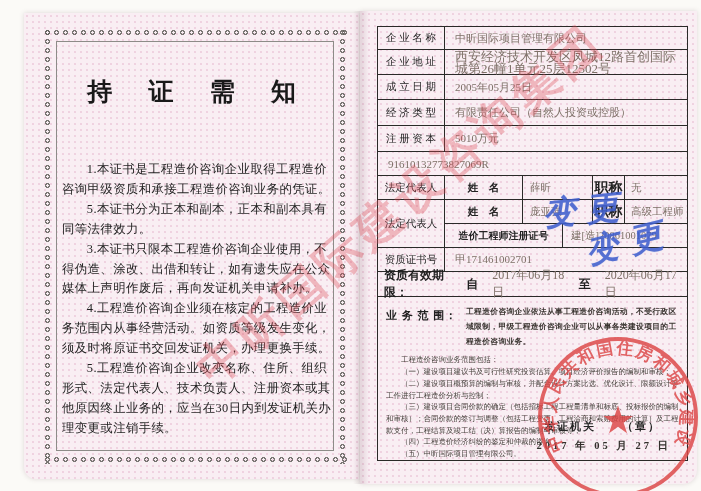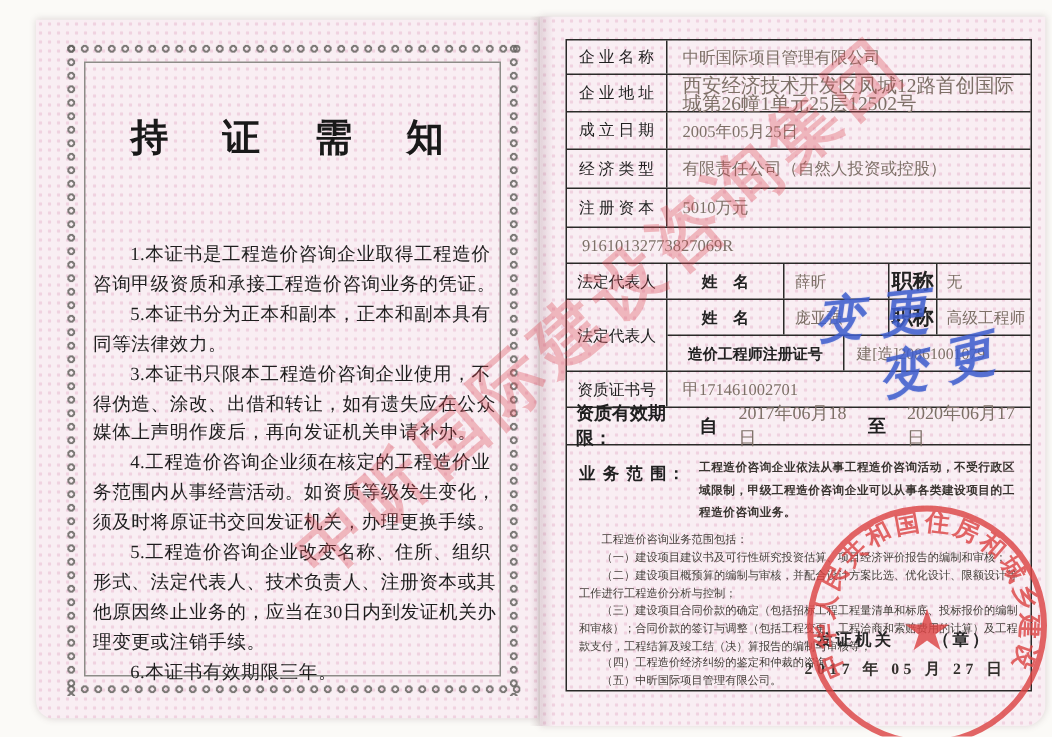--- a/index.html
+++ b/index.html
@@ -113,21 +113,20 @@
       <div class="lace lace-right"></div>
       <div class="inner-line"></div>
     </div>
     <div class="lp-title">持 证 需 知</div>
     <div class="lp-body">
       <p>1.本证书是工程造价咨询企业取得工程造价咨询甲级资质和承接工程造价咨询业务的凭证。</p>
       <p>5.本证书分为正本和副本，正本和副本具有同等法律效力。</p>
       <p>3.本证书只限本工程造价咨询企业使用，不得伪造、涂改、出借和转让，如有遗失应在公众媒体上声明作废后，再向发证机关申请补办。</p>
       <p>4.工程造价咨询企业须在核定的工程造价业务范围内从事经营活动。如资质等级发生变化，须及时将原证书交回发证机关，办理更换手续。</p>
       <p>5.工程造价咨询企业改变名称、住所、组织形式、法定代表人、技术负责人、注册资本或其他原因终止业务的，应当在30日内到发证机关办理变更或注销手续。</p>
-      <p>6.本证书有效期限三年。</p>
     </div>
   </div>
 
   <div class="gutter"></div>
 
   <div class="page page-right">
     <div class="tbl">
 
       <div class="trow h22">
         <div class="lblc">企 业 名 称</div>

